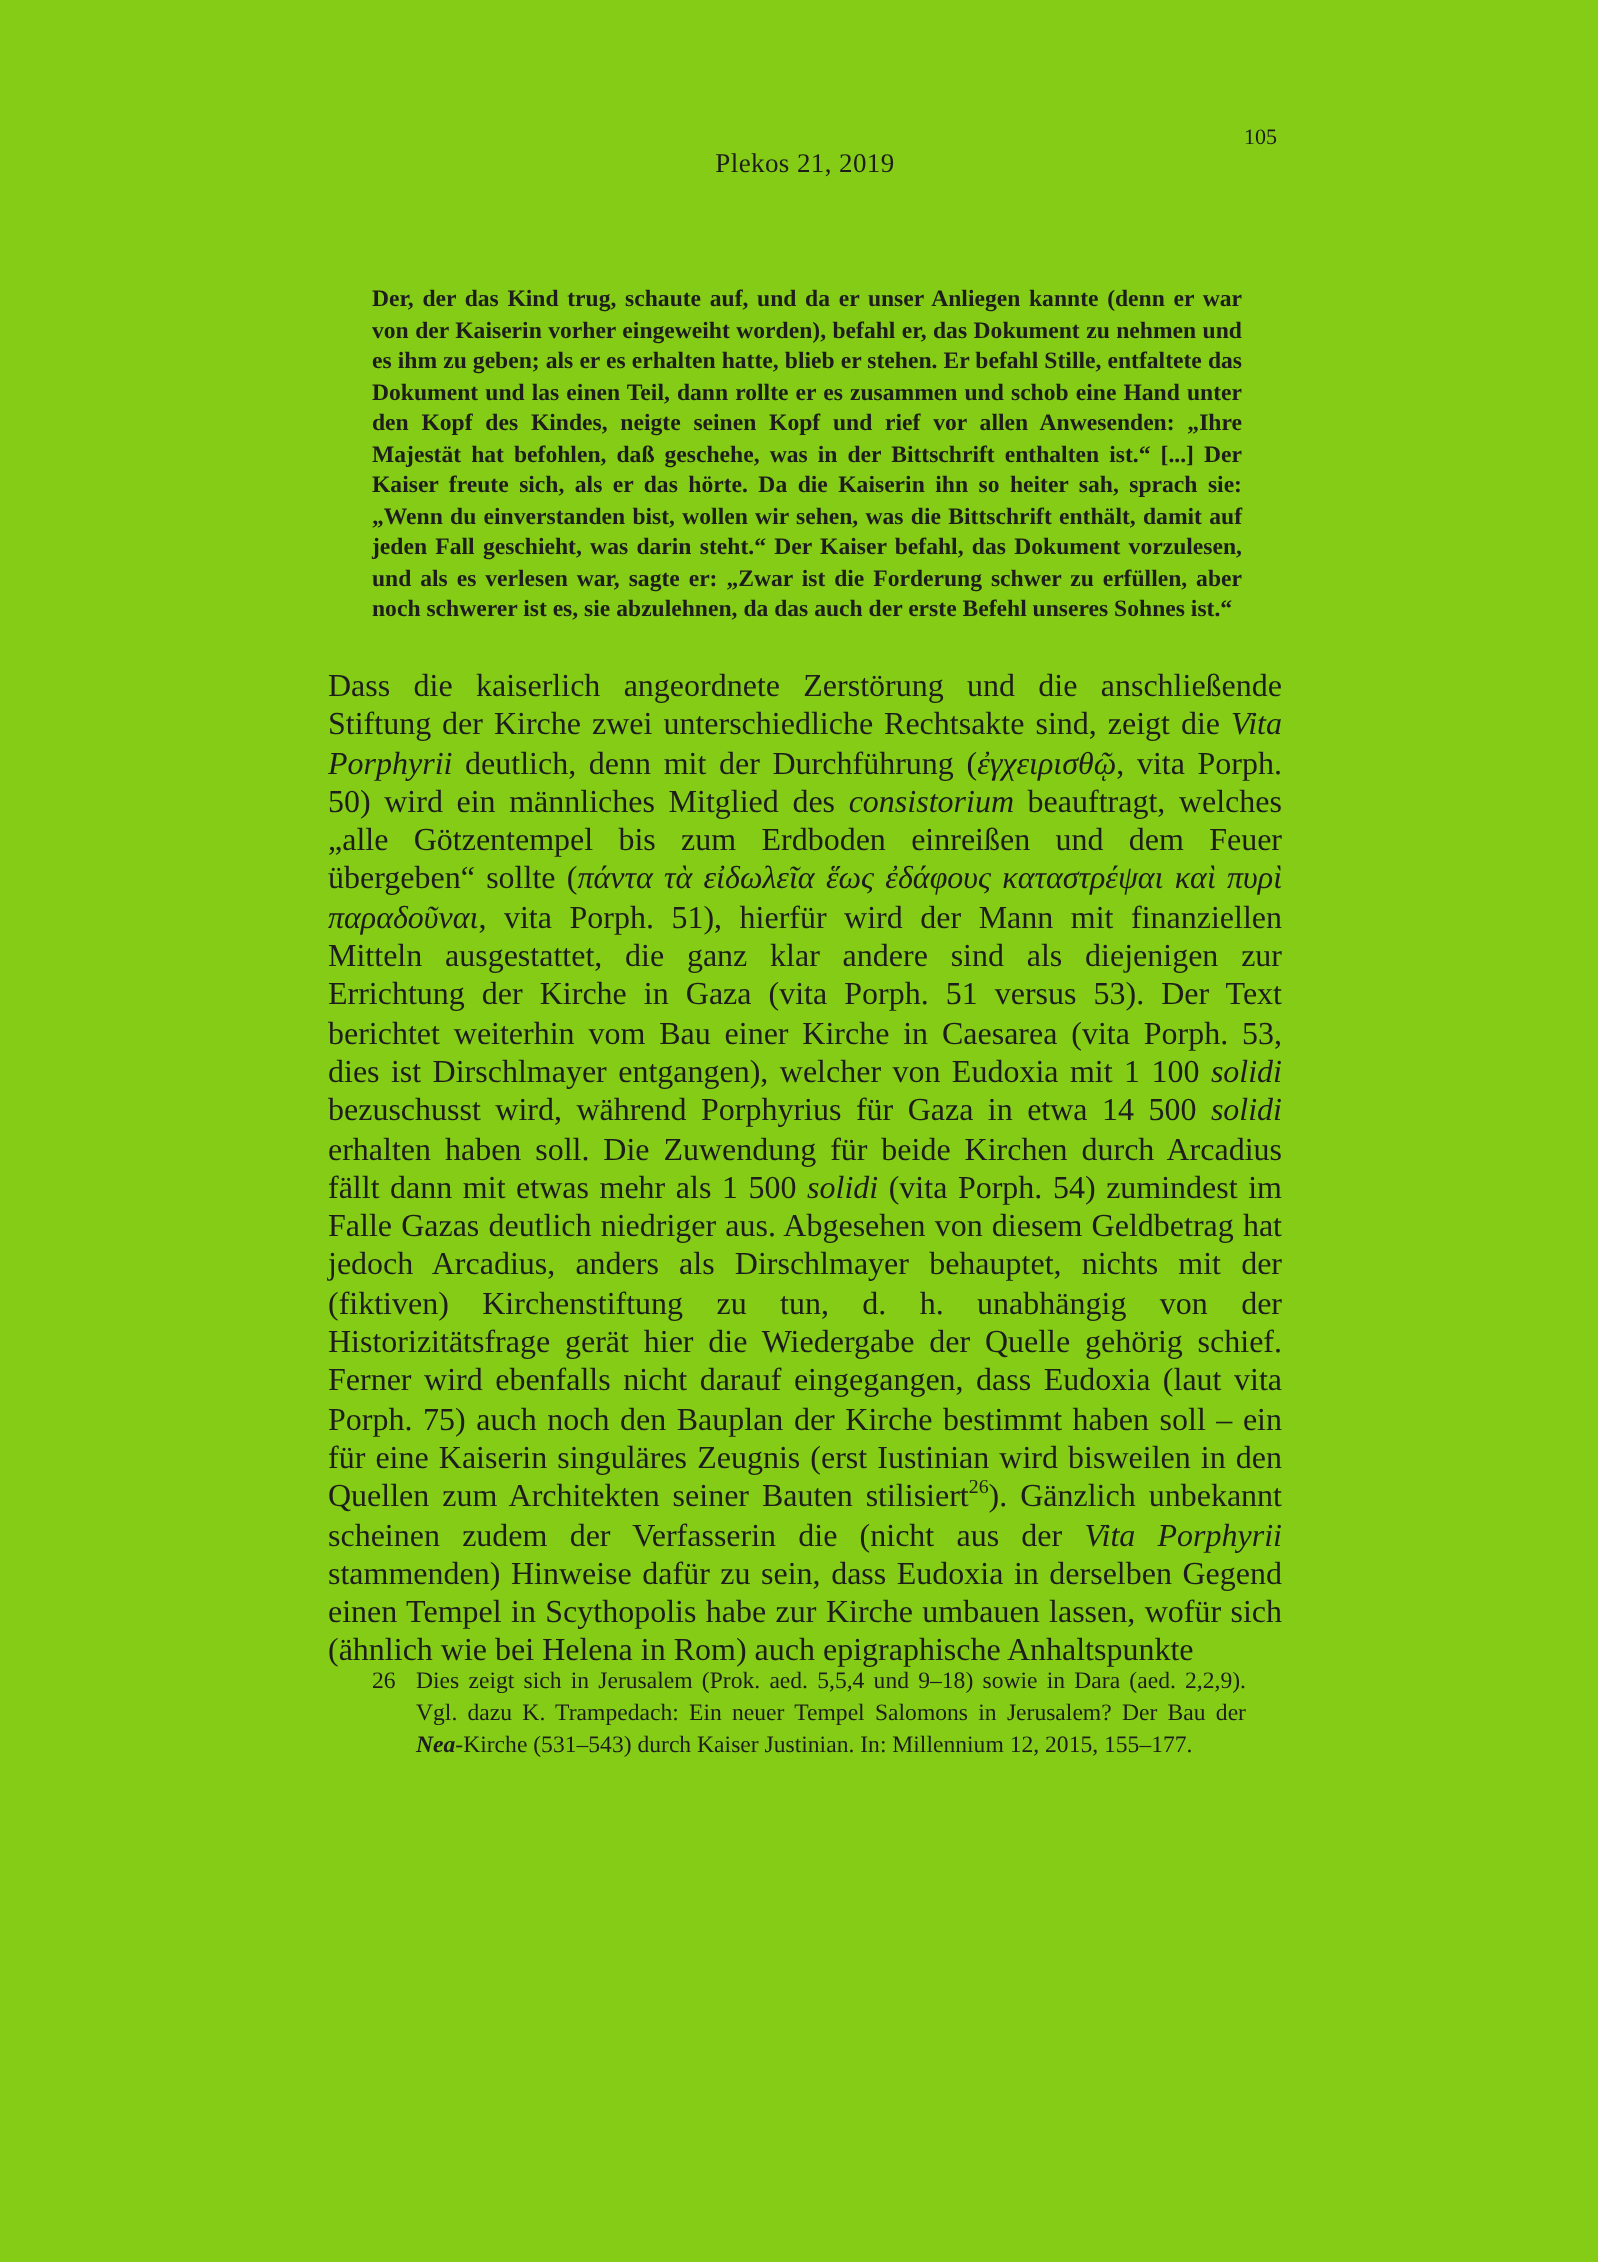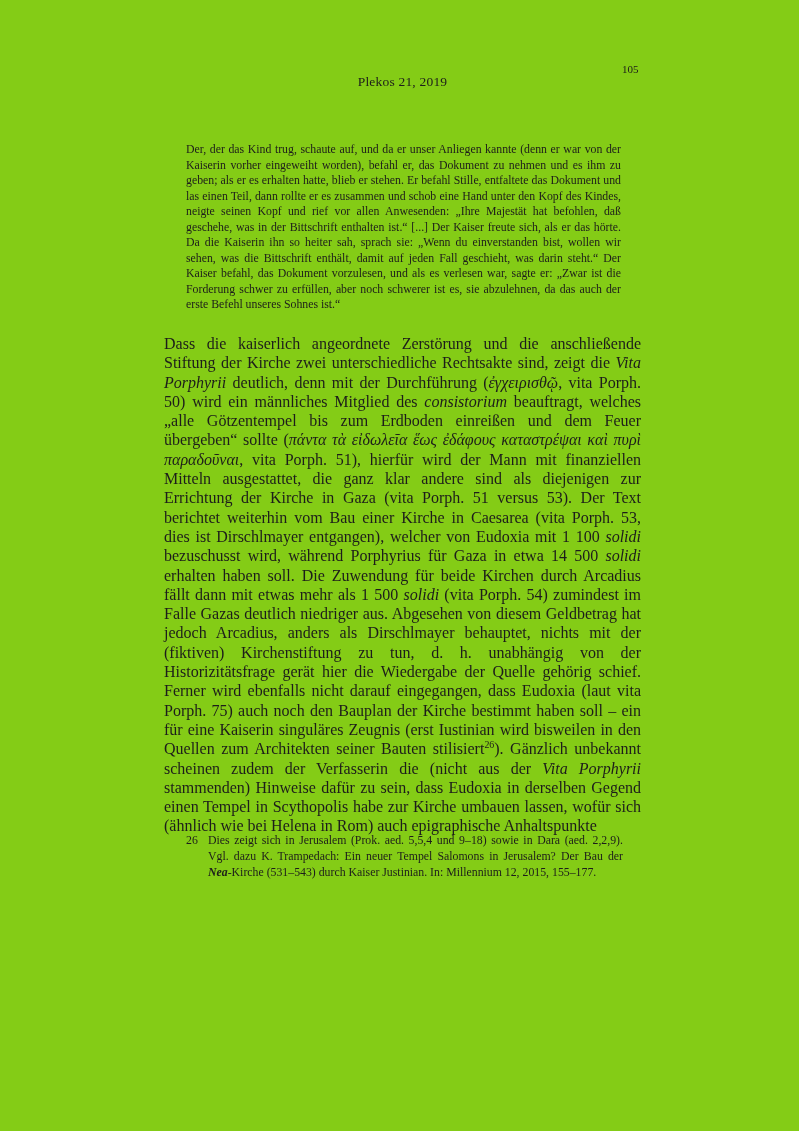--- a/index.html
+++ b/index.html
@@ -33,20 +33,21 @@
     font-size: 11px;
   }
   .block-quote {
     position: absolute;
     top: 142px;
     left: 186px;
     width: 435px;
     font-size: 11.8px;
     line-height: 15.5px;
     text-align: justify;
+    font-weight: bold;
   }
   .body-paragraph {
     position: absolute;
     top: 334px;
     left: 164px;
     width: 477px;
     margin: 0;
     font-size: 16px;
     line-height: 19.3px;
     text-align: justify;

